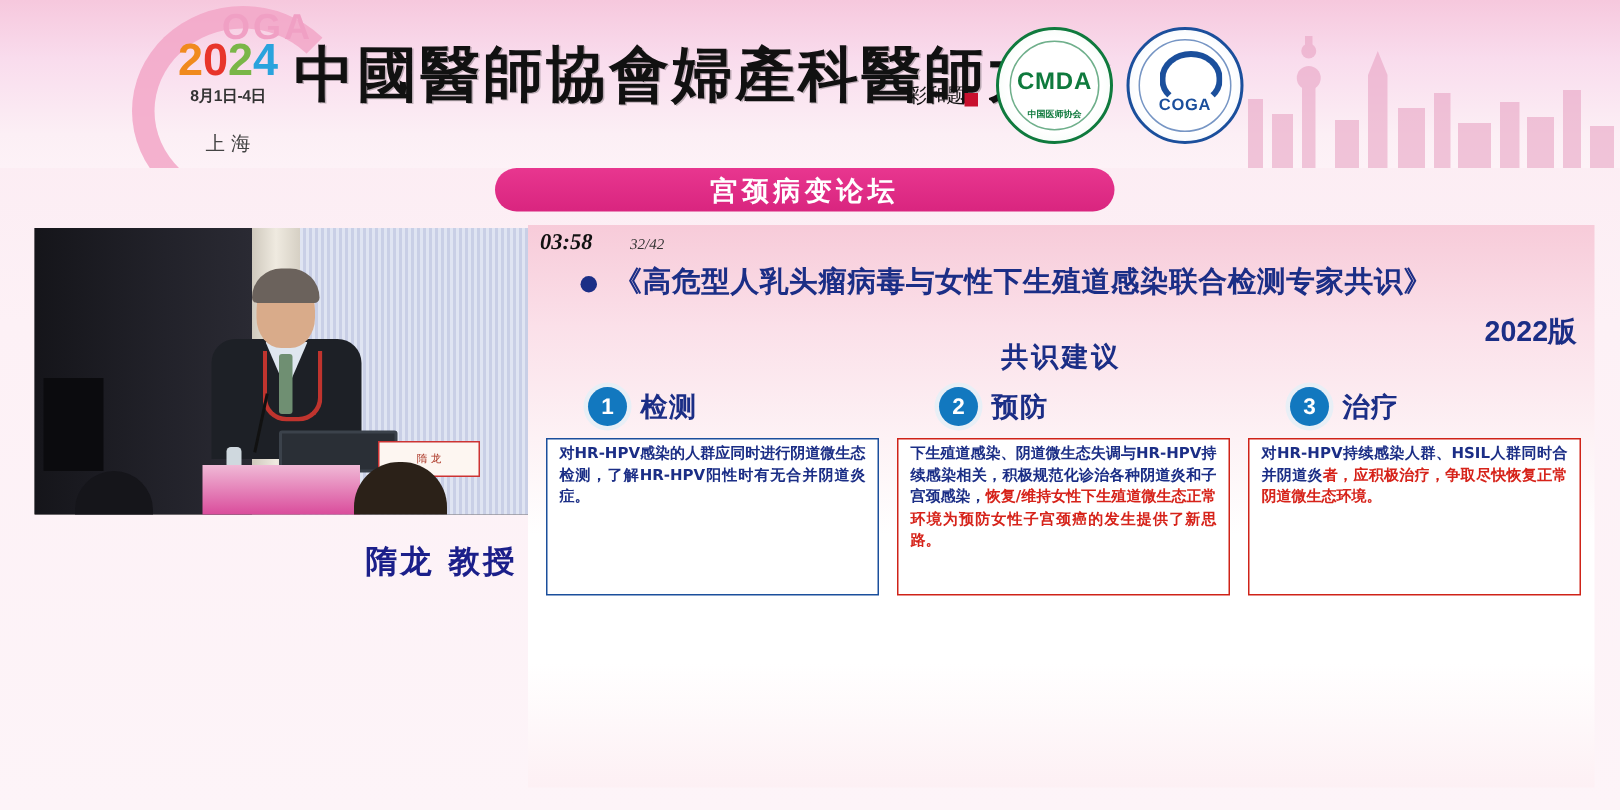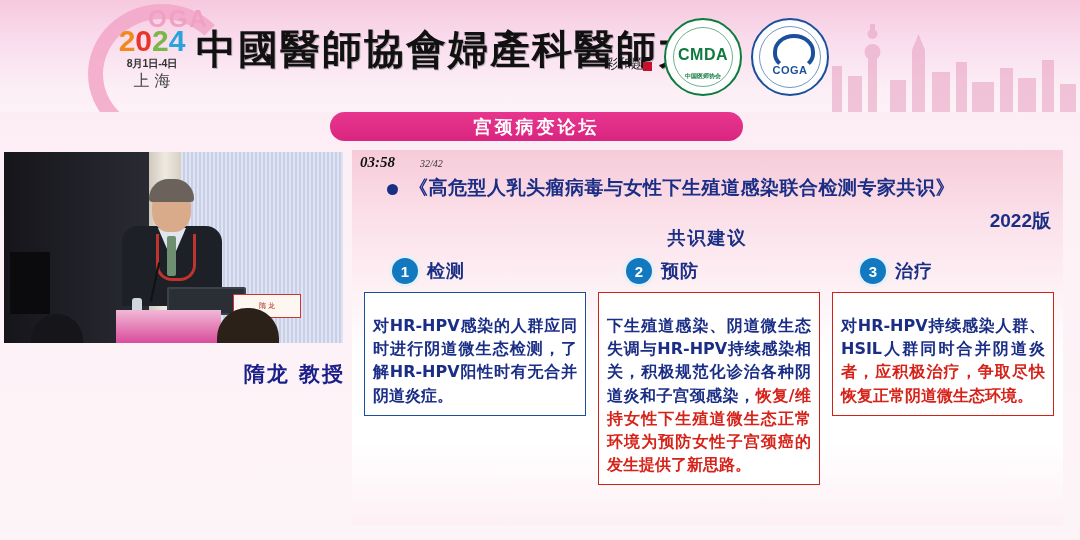--- a/index.html
+++ b/index.html
@@ -22,21 +22,21 @@
     border-right-color:transparent;opacity:.85;}
   .ogaText{position:absolute;left:148px;top:5px;font-size:24px;letter-spacing:2px;
     color:#f0a0c4;font-weight:bold;font-family:Liberation Sans, sans-serif;}
   .yearBox{position:absolute;left:108px;top:26px;width:88px;text-align:center;}
   .yearDigits{font-size:30px;font-weight:bold;line-height:30px;letter-spacing:0px;}
   .yearDigits span:nth-child(1){color:#f08a1e;}
   .yearDigits span:nth-child(2){color:#e8352b;}
   .yearDigits span:nth-child(3){color:#7ab648;}
   .yearDigits span:nth-child(4){color:#2aa3dd;}
   .dateLine{font-size:10.5px;font-weight:bold;color:#333;margin-top:1px;letter-spacing:-.3px;}
-  .cityLine{font-size:16px;color:#444;margin-top:0;font-family:"DejaVu Sans",sans-serif;}
+  .cityLine{font-size:13px;color:#444;margin-top:16px;font-family:"DejaVu Sans",sans-serif;}
   .cnTitle{position:absolute;left:196px;top:22px;font-size:40px;font-weight:bold;
     color:#111;letter-spacing:2px;white-space:nowrap;
     font-family:"DejaVu Sans","Liberation Sans",sans-serif;
     text-shadow:1px 1px 0 rgba(0,0,0,.25);}
   .cnTitleSmall{position:absolute;left:605px;top:55px;font-size:13px;color:#111;
     font-family:"DejaVu Sans",sans-serif;}
   .redStamp{position:absolute;left:643px;top:62px;width:9px;height:9px;background:#c8102e;}
   .enTitle{position:absolute;left:212px;top:89px;font-size:13.5px;letter-spacing:.4px;
     color:#1b3f73;font-weight:bold;font-family:"Liberation Serif",serif;white-space:nowrap;}
 
@@ -53,21 +53,21 @@
     border:4px solid #1b4f9c;border-radius:50% 50% 45% 45%;border-bottom-color:transparent;}
 
   
   .forum-pill{position:absolute;left:330px;top:112px;width:413px;height:29px;
     background:linear-gradient(180deg,#e8368f 0%,#d9257f 100%);
     border-radius:15px;display:flex;align-items:center;justify-content:center;}
   .forum-pill span{color:#fff;font-size:18px;font-weight:bold;letter-spacing:3px;
     font-family:Liberation Sans, sans-serif;}
 
   
-  .video{position:absolute;left:4px;top:152px;width:339px;height:191px;background:#111;overflow:hidden;}
+  .video{position:absolute;left:23px;top:152px;width:339px;height:191px;background:#111;overflow:hidden;}
   .v-wallL{position:absolute;left:0;top:0;width:145px;height:100%;
     background:linear-gradient(90deg,#15151a 0%,#22222a 60%,#2a2a33 100%);}
   .v-pillar{position:absolute;left:145px;top:0;width:32px;height:100%;
     background:linear-gradient(90deg,#cfc9bd,#efeae0,#d6d0c4);}
   .v-led{position:absolute;left:177px;top:0;right:0;height:100%;
     background:repeating-linear-gradient(90deg,#dfe4f2 0 2px,#c9cfe6 2px 4px),
                linear-gradient(180deg,#e8ecf7,#cfd6ea);}
   .v-deskblock{position:absolute;left:6px;top:100px;width:40px;height:62px;background:#0b0b0e;}
   .v-head{position:absolute;left:148px;top:32px;width:39px;height:48px;border-radius:48% 48% 42% 42%;
     background:#d9ab8a;}
@@ -114,22 +114,22 @@
     color:#1b2e86;letter-spacing:2px;font-family:"DejaVu Sans","Liberation Sans",sans-serif;}
 
   .cols{position:absolute;left:12px;top:108px;width:690px;display:flex;gap:12px;}
   .col{width:222px;}
   .col-head{display:flex;align-items:center;gap:9px;justify-content:flex-start;padding-left:28px;margin-bottom:8px;}
   .num-circle{width:26px;height:26px;border-radius:50%;background:#1278bf;color:#fff;
     display:flex;align-items:center;justify-content:center;font-size:15px;font-weight:bold;
     box-shadow:0 0 0 3px #e8eff6;font-family:"Liberation Sans",sans-serif;}
   .col-head-label{font-size:18px;font-weight:bold;color:#1b2e86;letter-spacing:1px;
     font-family:"DejaVu Sans","Liberation Sans",sans-serif;}
-  .box{border:1.5px solid #1b4f9c;background:#fff;padding:21px 8px 8px 8px;min-height:92px;
-    font-size:16px;line-height:1.45;text-align:justify;
+  .box{border:1.5px solid #1b4f9c;background:#fff;padding:3px 8px 8px 8px;min-height:92px;
+    font-size:10px;line-height:1.45;text-align:justify;
     font-family:"DejaVu Sans","Liberation Sans",sans-serif;font-weight:bold;}
   .box.red-border{border:1.5px solid #cf2318;}
   .t-blue{color:#1b2e86;}
   .t-red{color:#d6231a;}
 </style>
 </head>
 <body>
 
 <div class="page">
 

